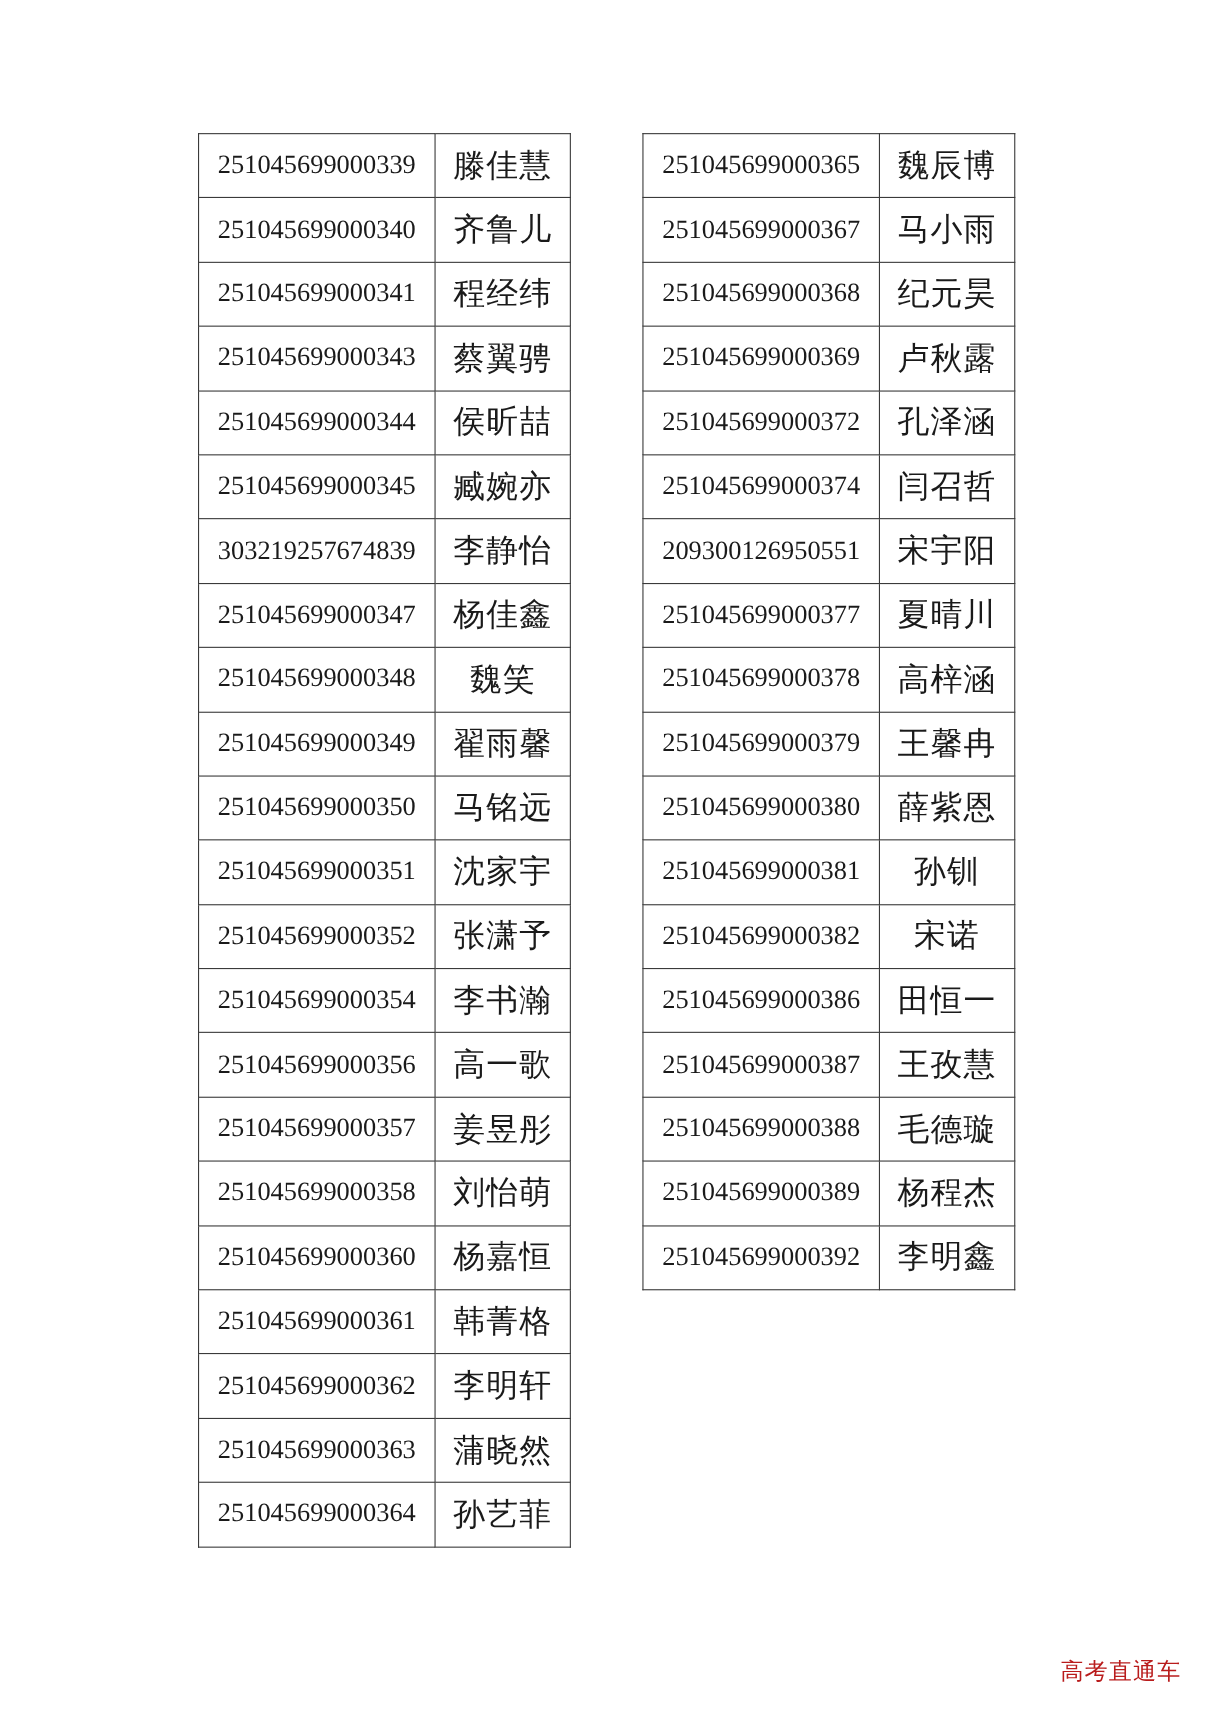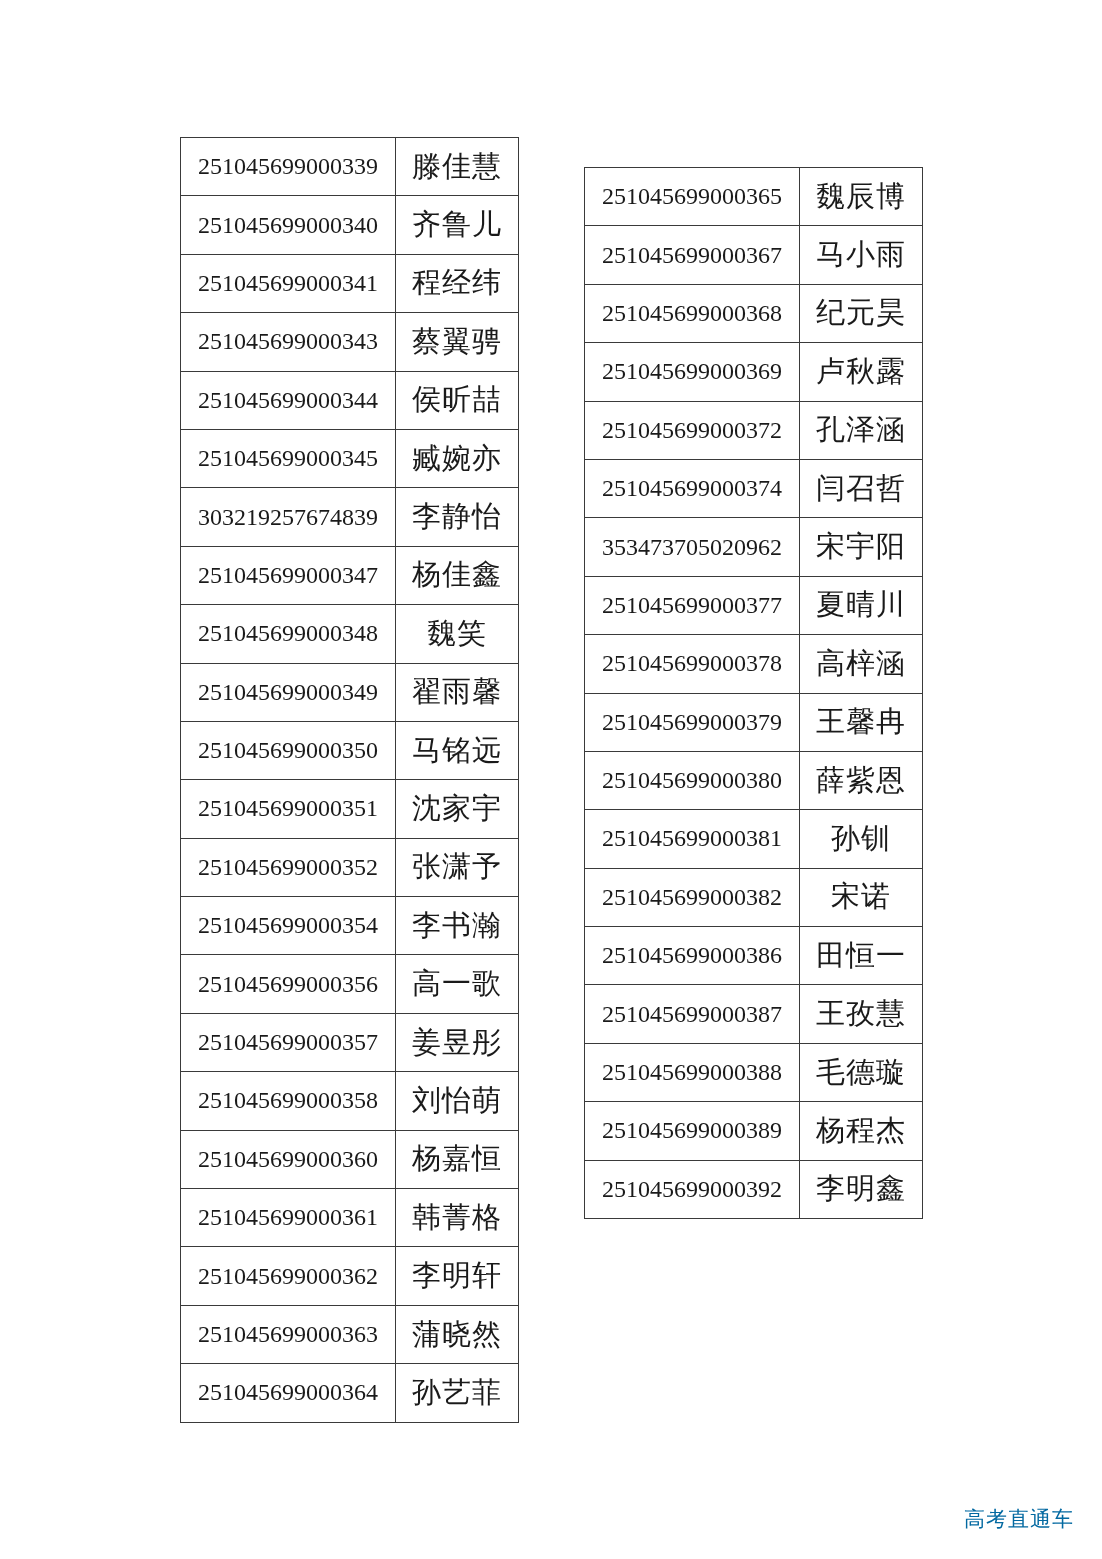--- a/index.html
+++ b/index.html
@@ -1,24 +1,24 @@
 <!DOCTYPE html>
 <html><head>
 <meta charset="utf-8">
 <style>
   html, body { margin: 0; padding: 0; background: #ffffff; }
   body { width: 1102px; height: 1559px; position: relative; overflow: hidden; }
   .roster-table {
     position: absolute;
-    top: 137px;
+    top: 121px;
     border-collapse: collapse;
     table-layout: fixed;
   }
   .roster-table.left { left: 180px; }
-  .roster-table.right { left: 584px; margin-top: 30px; }
+  .roster-table.right { left: 584px; }
   .roster-table td {
     border: 1.3px solid #3a3a3a;
     height: 57.4px;
     padding: 0;
     vertical-align: middle;
     color: #1a1a1a;
   }
   .roster-table td.id-cell {
     width: 214px;
     font-family: "Liberation Serif", "DejaVu Serif", serif;
@@ -32,21 +32,21 @@
     font-size: 29px;
     text-align: center;
     letter-spacing: 1px;
   }
   .watermark {
     position: absolute;
     left: 964px;
     top: 1505px;
     font-family: "DejaVu Sans", "Liberation Sans", sans-serif;
     font-size: 21px;
-    color: #0369a1;
+    color: #b91c1c;
     letter-spacing: 1px;
   }
 </style>
 </head>
 <body>
 
 <table class="roster-table left">
   <tbody id="tbody-left">
       <tr>
         <td class="id-cell">251045699000339</td>
@@ -159,21 +159,21 @@
       </tr>
       <tr>
         <td class="id-cell">251045699000372</td>
         <td class="name-cell">孔泽涵</td>
       </tr>
       <tr>
         <td class="id-cell">251045699000374</td>
         <td class="name-cell">闫召哲</td>
       </tr>
       <tr>
-        <td class="id-cell">353473705020962</td>
+        <td class="id-cell">209300126950551</td>
         <td class="name-cell">宋宇阳</td>
       </tr>
       <tr>
         <td class="id-cell">251045699000377</td>
         <td class="name-cell">夏晴川</td>
       </tr>
       <tr>
         <td class="id-cell">251045699000378</td>
         <td class="name-cell">高梓涵</td>
       </tr>

